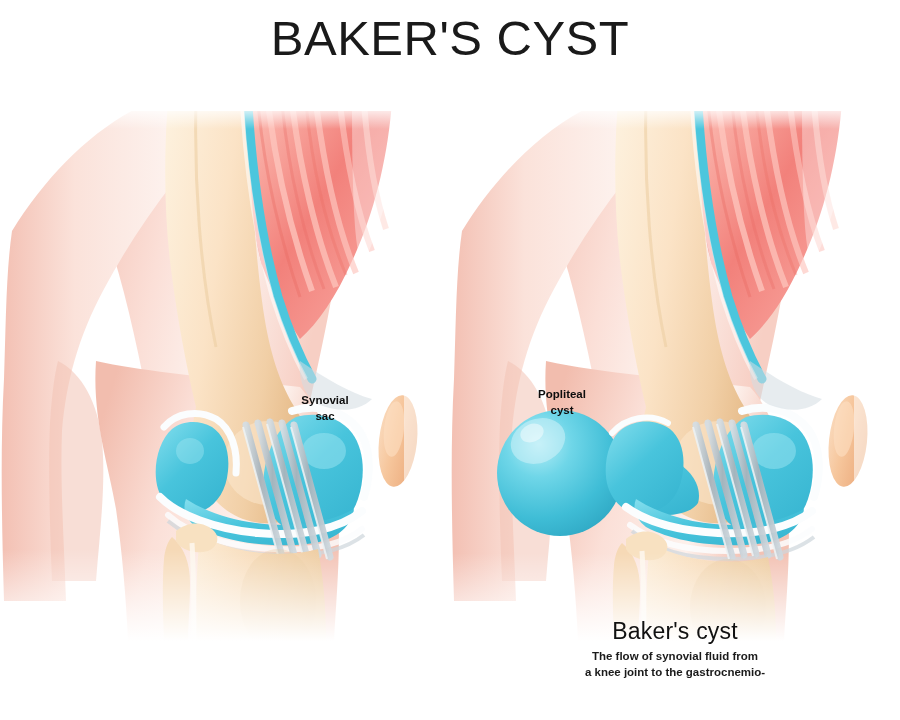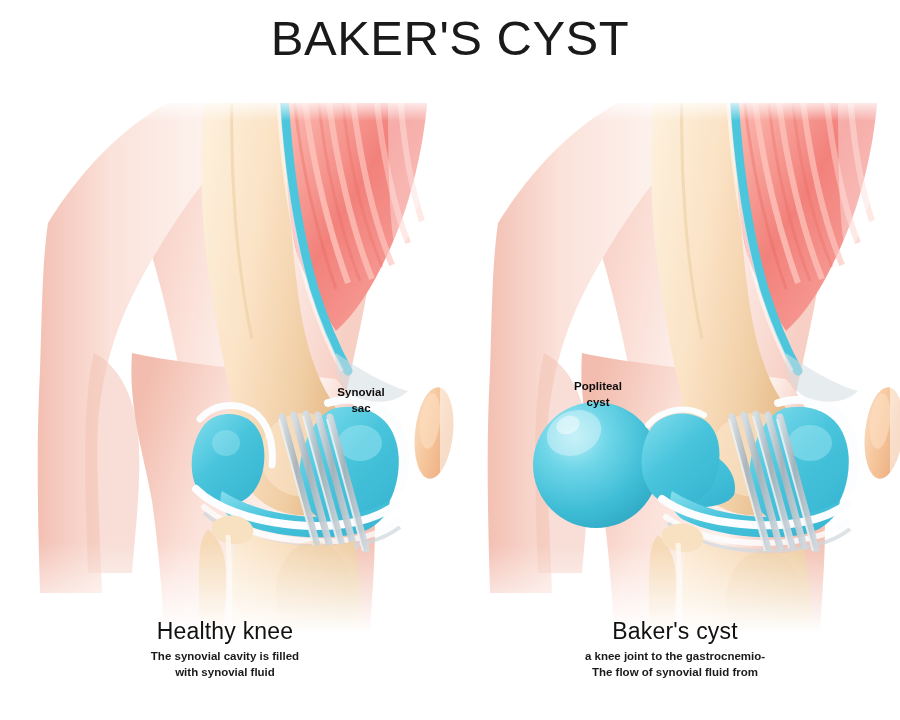--- a/index.html
+++ b/index.html
@@ -34,24 +34,23 @@
   #figure-area {
     position: absolute;
     top: 95px;
     left: 0;
     width: 900px;
     height: 530px;
   }
 
   .panel {
     position: absolute;
-    top: 8px;
+    top: 16px;
     width: 450px;
     height: 530px;
-    padding-left: 36px;
   }
   #panel-healthy { left: 0; }
   #panel-cyst    { left: 450px; }
 
   .panel svg { display: block; width: 450px; height: 530px; }
 
   .captions {
     position: absolute;
     top: 618px;
     left: 0;
@@ -572,28 +571,21 @@
         <rect x="0" y="442" width="450" height="88" fill="url(#c-fade-bottom)"></rect>
         <rect x="0" y="-4" width="450" height="22" fill="url(#c-fade-top)"></rect>
         <rect x="404" y="0" width="46" height="530" fill="#ffffff" opacity="0.55"></rect>
       </g>
     </svg>
   </div>
 </div>
 
 <div class="captions">
 
-  <div class="caption" id="caption-healthy">
-    <div class="caption-title">Healthy knee</div>
-    <div class="caption-sub">
-      <div>The synovial cavity is filled</div>
-      <div>with synovial fluid</div>
-    </div>
-  </div>
 
   <div class="caption" id="caption-cyst">
     <div class="caption-title">Baker's cyst</div>
     <div class="caption-sub">
+      <div>The flow of synovial fluid from</div>
       <div>a knee joint to the gastrocnemio-</div>
-      <div>The flow of synovial fluid from</div>
     </div>
   </div>
 </div>
 
 </body></html>

